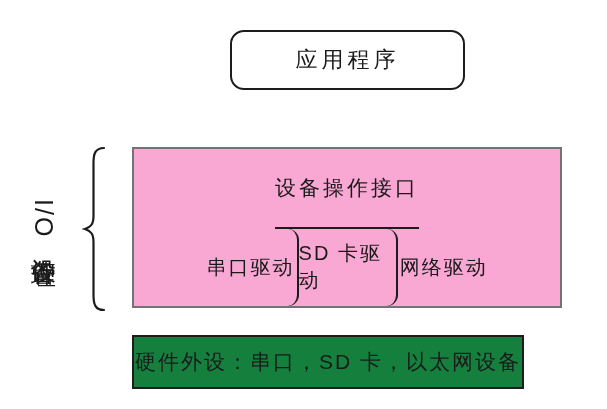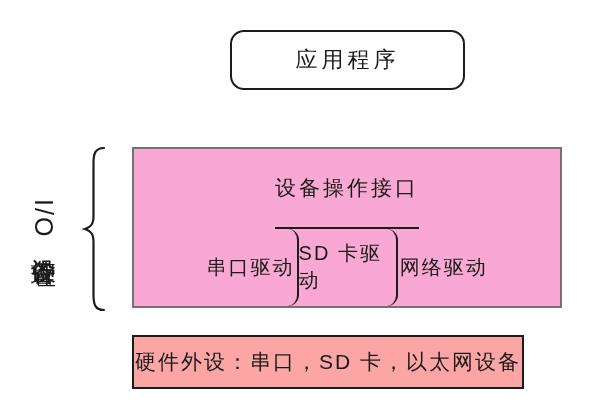--- a/index.html
+++ b/index.html
@@ -49,21 +49,21 @@
     box-sizing:border-box;
     border-radius:11px;
   }
   .driver-cell.c1{flex:141 1 0;}
   .driver-cell.c2{flex:149 1 0;}
   .driver-cell.c3{flex:140 1 0;border-right:none;}
   .hw-box{
     position:absolute;left:132px;top:335px;width:392px;height:54px;
     border:2px solid #1c1c1c;box-sizing:border-box;
     display:flex;align-items:center;justify-content:center;
-    font-size:21px;letter-spacing:2px;background:#fca5a5;
+    font-size:21px;letter-spacing:2px;background:#15803d;
     white-space:nowrap;
   }
 </style>
 </head>
 <body>
 
 <div class="canvas">
 
   <div class="app-box">
     <span>应用程序</span>

